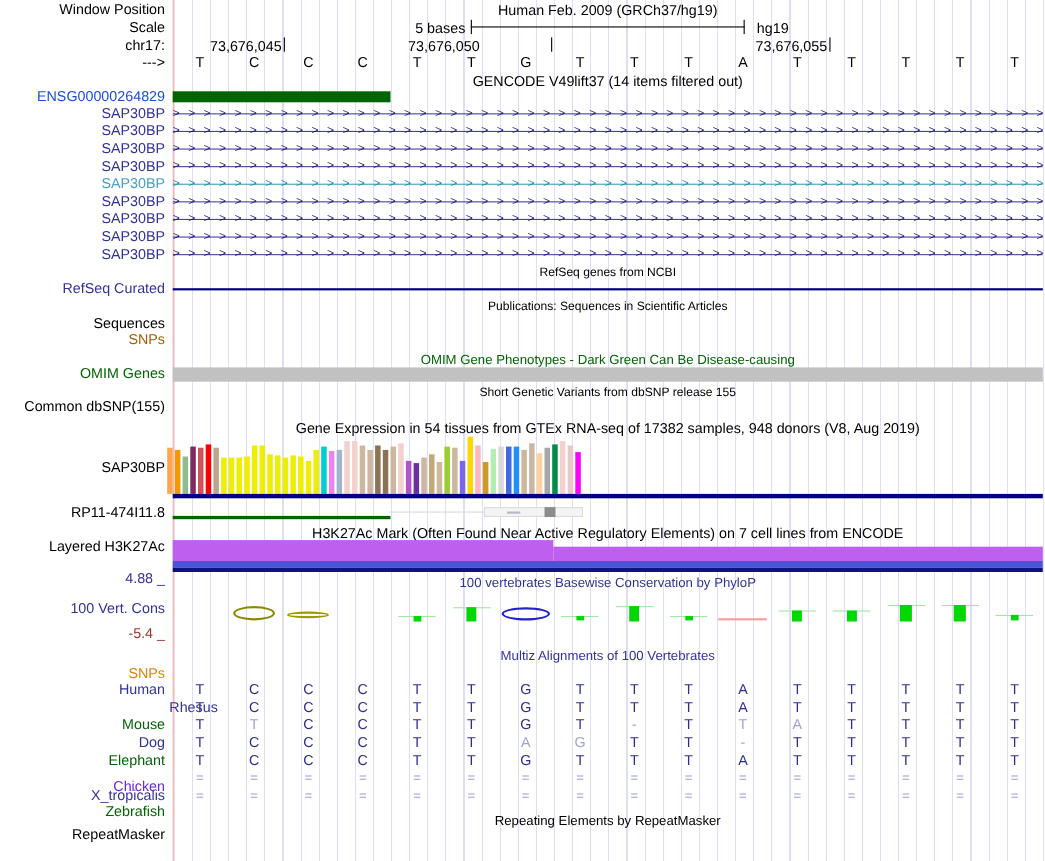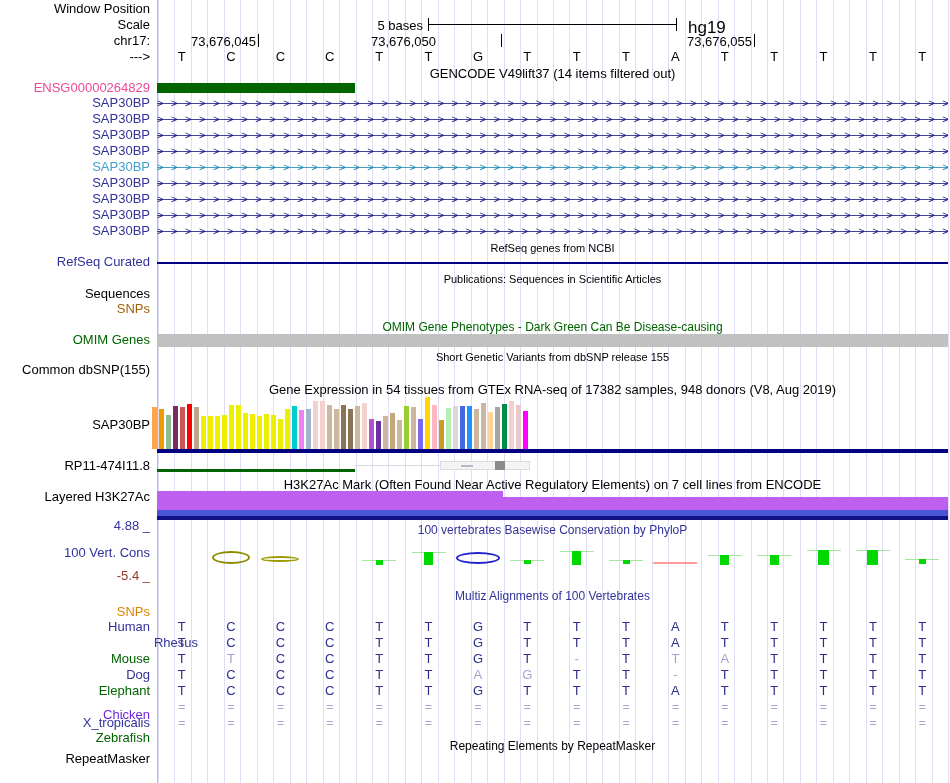--- a/index.html
+++ b/index.html
@@ -15,34 +15,35 @@
 </head>
 <body>
 
 <div id="browser">
 
   <div class="abs" style="left:157px;top:0;width:791px;height:783px;
               background:repeating-linear-gradient(to right, rgba(205,205,238,.65) 0 1px, transparent 1px 16.46px);
               border-left:1px solid #F4A9A0;"></div>
 
   <div class="ttl" style="top:2px;font-size:13px;display:flex;justify-content:center;gap:18px;">
+    <span>Human Feb. 2009 (GRCh37/hg19)</span>
   </div>
 
   <div class="abs" style="left:303px;top:18px;width:120px;text-align:right;font-size:13px;">5 bases</div>
   <div class="abs" style="left:428px;top:24px;width:249px;height:1px;background:#000;"></div>
   <div class="abs" style="left:428px;top:18px;width:1px;height:13px;background:#000;"></div>
   <div class="abs" style="left:676px;top:18px;width:1px;height:13px;background:#000;"></div>
-  <div class="abs" style="left:688px;top:18px;font-size:17px;">hg19</div>
+  <div class="abs" style="left:688px;top:18px;font-size:13px;">hg19</div>
 
   <div id="dyn">
       <div class="lbl" style="top: 2px; color: rgb(0, 0, 0);">Window Position</div>
       <div class="lbl" style="top: 18px; color: rgb(0, 0, 0);">Scale</div>
       <div class="lbl" style="top: 34px; color: rgb(0, 0, 0);">chr17:</div>
       <div class="lbl" style="top: 50px; color: rgb(0, 0, 0);">---&gt;</div>
-      <div class="lbl" style="top: 81px; color: #ec4899;">ENSG00000264829</div>
+      <div class="lbl" style="top: 81px; color: #1d4ed8;">ENSG00000264829</div>
       <div class="lbl" style="top: 96px; color: rgb(50, 50, 154);">SAP30BP</div>
       <div class="lbl" style="top: 112px; color: rgb(50, 50, 154);">SAP30BP</div>
       <div class="lbl" style="top: 128px; color: rgb(50, 50, 154);">SAP30BP</div>
       <div class="lbl" style="top: 144px; color: rgb(50, 50, 154);">SAP30BP</div>
       <div class="lbl" style="top: 160px; color: rgb(68, 160, 206);">SAP30BP</div>
       <div class="lbl" style="top: 176px; color: rgb(50, 50, 154);">SAP30BP</div>
       <div class="lbl" style="top: 192px; color: rgb(50, 50, 154);">SAP30BP</div>
       <div class="lbl" style="top: 208px; color: rgb(50, 50, 154);">SAP30BP</div>
       <div class="lbl" style="top: 224px; color: rgb(50, 50, 154);">SAP30BP</div>
       <div class="lbl" style="top: 255px; color: rgb(50, 50, 154);">RefSeq Curated</div>

